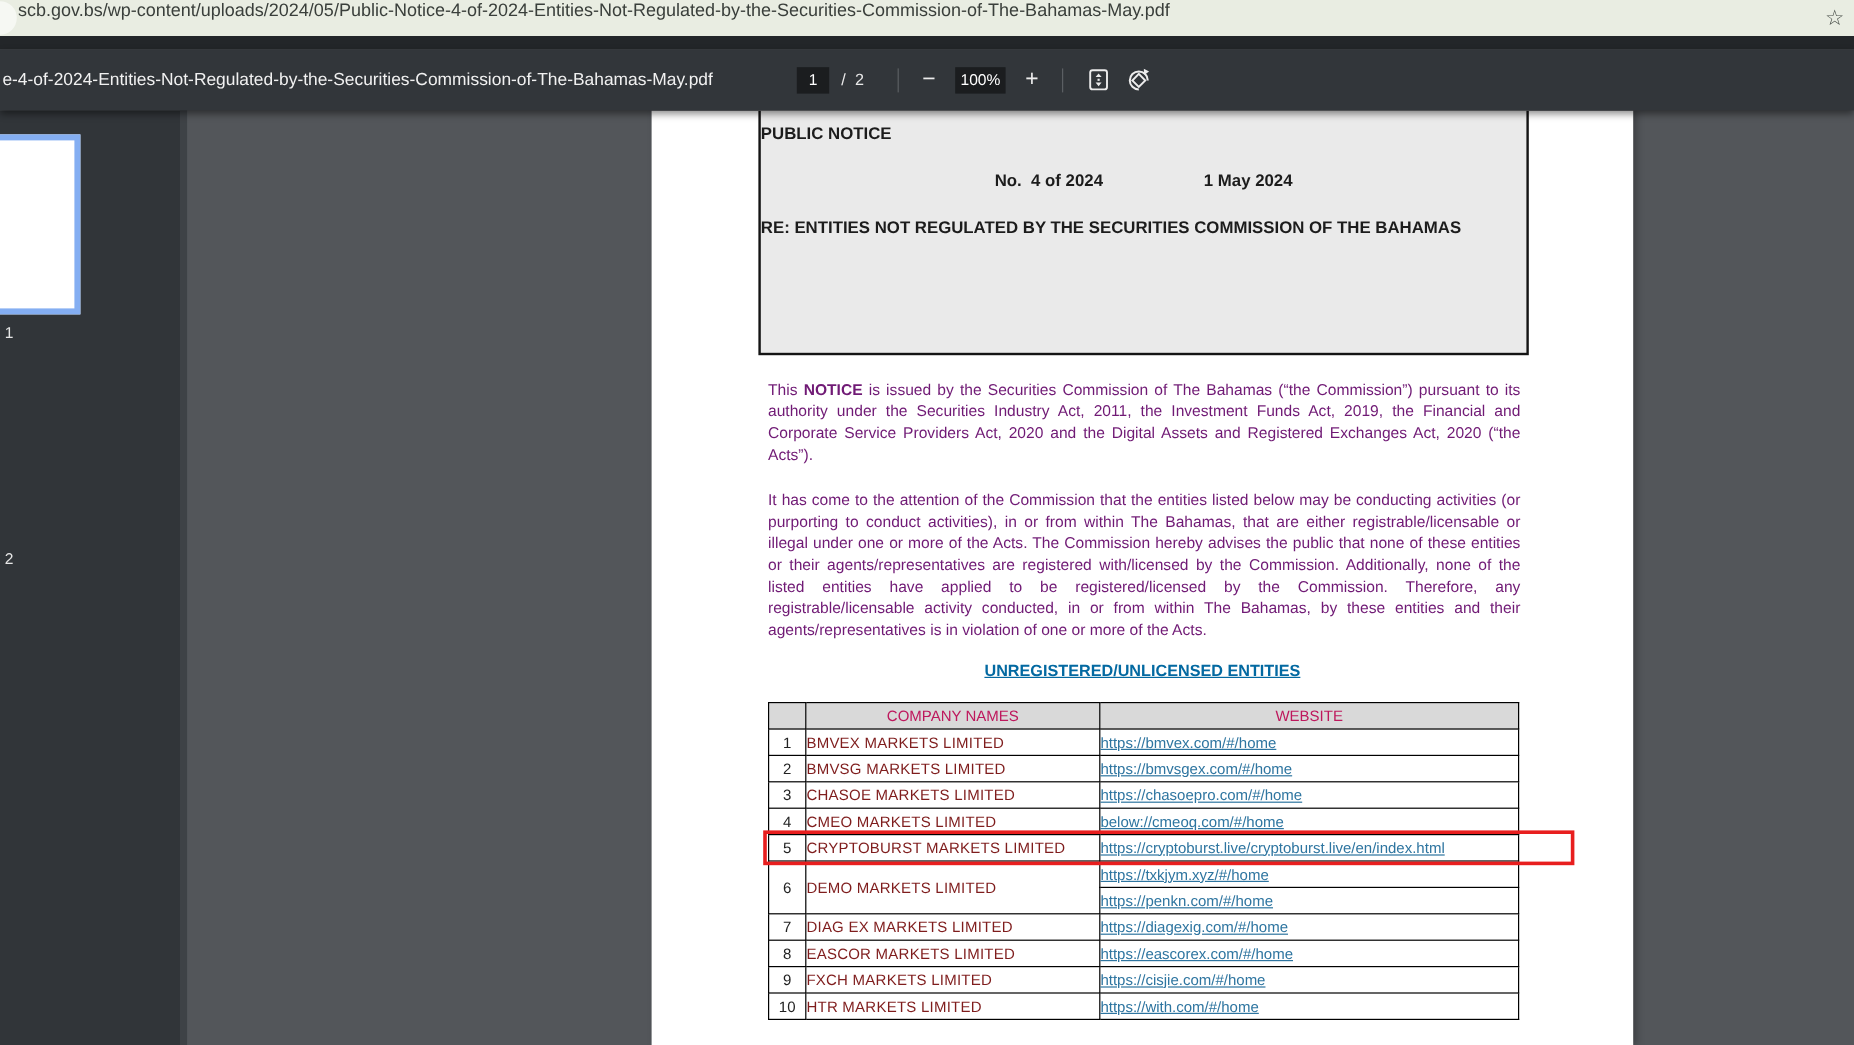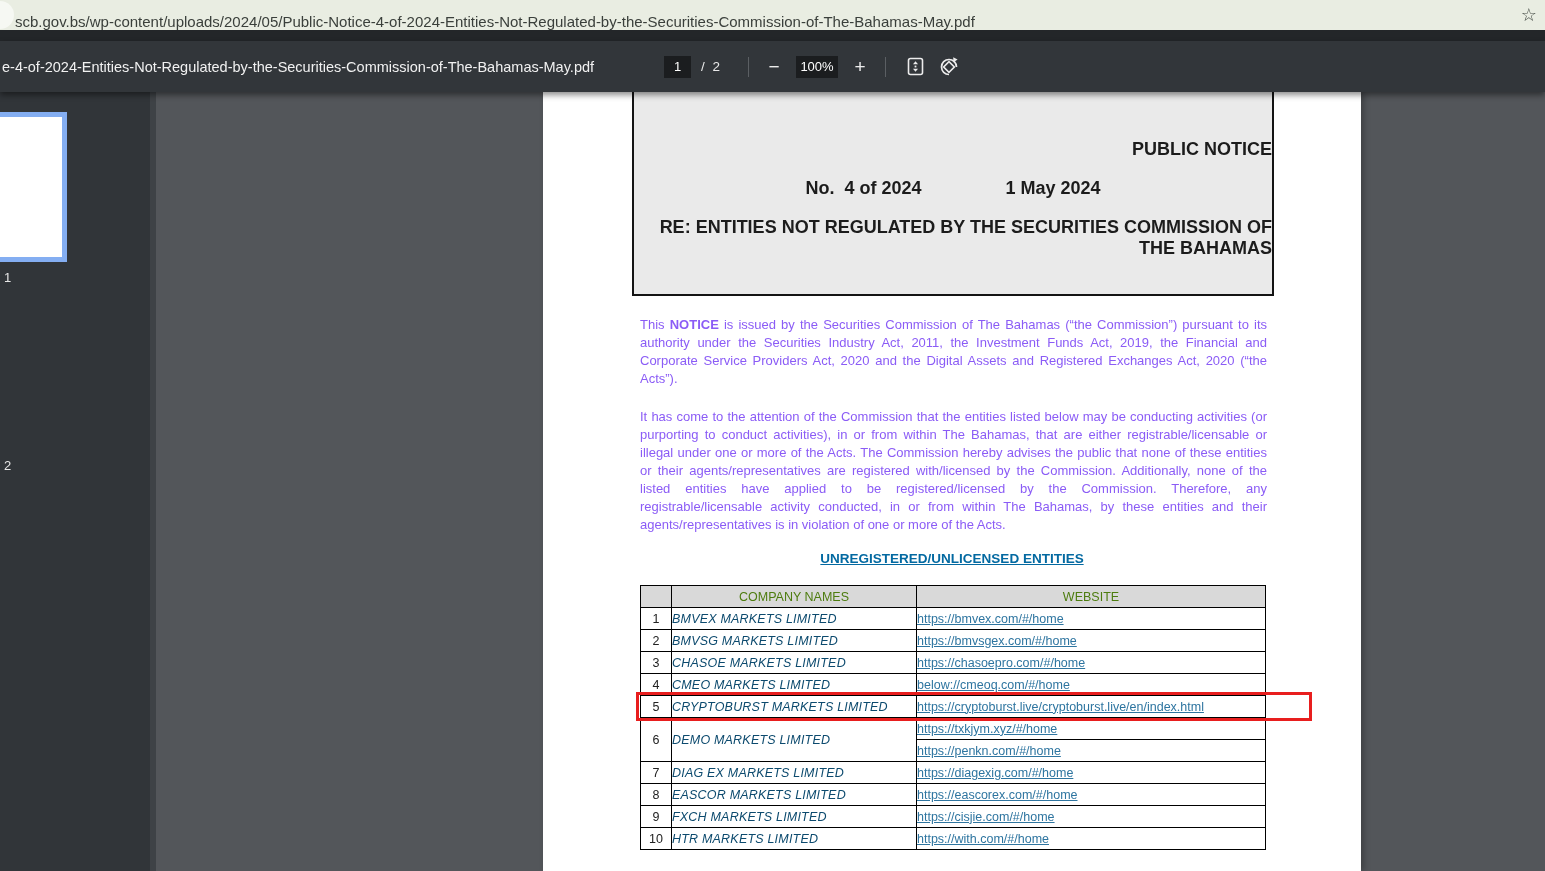--- a/index.html
+++ b/index.html
@@ -1,19 +1,19 @@
 <!DOCTYPE html>
 <html><head>
 <meta charset="utf-8">
 <style>
   * { margin:0; padding:0; box-sizing:border-box; }
   html,body { width:1545px; height:871px; overflow:hidden; font-family:"Liberation Sans", sans-serif; background:#53565a; }
 
   
-  .url-bar { position:relative; height:30px; background:#e9ede2; display:flex; align-items:flex-end; overflow:hidden; }
+  .url-bar { position:relative; height:30px; background:#e9ede2; display:flex; align-items:flex-start; overflow:hidden; }
   .site-info-circle { position:absolute; left:-14px; top:1px; width:28px; height:28px; border-radius:50%; background:#f6f8f3; }
   .url-text { margin-left:15px; font-size:15px; color:#3a3f3b; white-space:nowrap; }
   .bookmark-star { position:absolute; right:8px; top:4px; font-size:18px; color:#474d47; line-height:22px; cursor:pointer; }
 
   
   .win-strip { height:11px; background:#232629; }
 
   
   .pdf-toolbar { position:relative; height:51px; background:#32363a; z-index:10; box-shadow:0 3px 6px rgba(0,0,0,.45); }
   .pdf-title { position:absolute; left:2px; top:50%; transform:translateY(-50%); color:#f1f1f1; font-size:14.5px; white-space:nowrap; }
@@ -37,42 +37,42 @@
   .lbl-1 { top:178px; }
   .lbl-2 { top:366px; }
   .thumb-scrollbar { position:absolute; right:0; top:0; bottom:0; width:6px; background:#3e4246; }
 
   
   .viewer { position:relative; flex:1; background:#53565a; overflow:hidden; }
   .pdf-page { position:absolute; left:387px; top:0; width:818px; height:779px; background:#fff; overflow:hidden; box-shadow:3px 0 6px rgba(0,0,0,.25); color:#262626; }
 
   
   .header-box { position:absolute; left:89px; top:-80px; width:642px; height:284px; background:#eaeaea; border:2px solid #141414; }
-  .hdr-line { position:absolute; left:0; width:100%; text-align:right; font-weight:bold; font-size:18px; color:#1c1c1c;margin-top:36px; }
+  .hdr-line { position:absolute; left:0; width:100%; text-align:left; font-weight:bold; font-size:14px; color:#1c1c1c; }
   .hdr-2 { top:89px; }
   .hdr-3 { top:128px; display:flex; justify-content:center; gap:84px; }
   .hdr-3 span { white-space:pre; }
   .hdr-4 { top:167px; }
 
   
-  .para { position:absolute; left:97px; width:627px; font-size:13px; line-height:18px; text-align:justify; color:#8b5cf6; }
+  .para { position:absolute; left:97px; width:627px; font-size:13px; line-height:18px; text-align:justify; color:#701a75; }
   .p1 { top:224px; }
   .p2 { top:316px; }
 
   .tbl-heading { position:absolute; top:459px; left:0; width:100%; text-align:center; font-weight:bold; font-size:13.5px; text-decoration:underline; color:#0369a1; }
 
   
   .ent-table { position:absolute; left:97px; top:493px; border-collapse:collapse; table-layout:fixed; width:625px; font-size:12.5px; }
   .ent-table col.c-num { width:31px; }
   .ent-table col.c-comp { width:245px; }
   .ent-table col.c-web { width:349px; }
   .ent-table th, .ent-table td { border:1px solid #000; height:22px; padding:0; vertical-align:middle; }
-  .ent-table thead th { background:#d9d9d9; font-weight:normal; color:#4d7c0f; text-align:center; font-size:12.5px; }
+  .ent-table thead th { background:#d9d9d9; font-weight:normal; color:#be185d; text-align:center; font-size:12.5px; }
   .td-num { text-align:center; color:#222; }
-  .td-comp { padding-left:9px; color:#0c4a6e; letter-spacing:.2px;font-style:italic; }
+  .td-comp { padding-left:9px; color:#7f1d1d; letter-spacing:.2px; }
   .td-web { padding-left:7px; }
   .td-web a { color:#2e75a0; text-decoration:underline; cursor:pointer;margin-top:42px; }
 
   
   .highlight-box { position:absolute; left:93px; top:600px; width:676px; height:29px; border:3px solid #e81e1e; pointer-events:none; }
 </style>
 </head>
 <body>
 
 <div class="url-bar">

